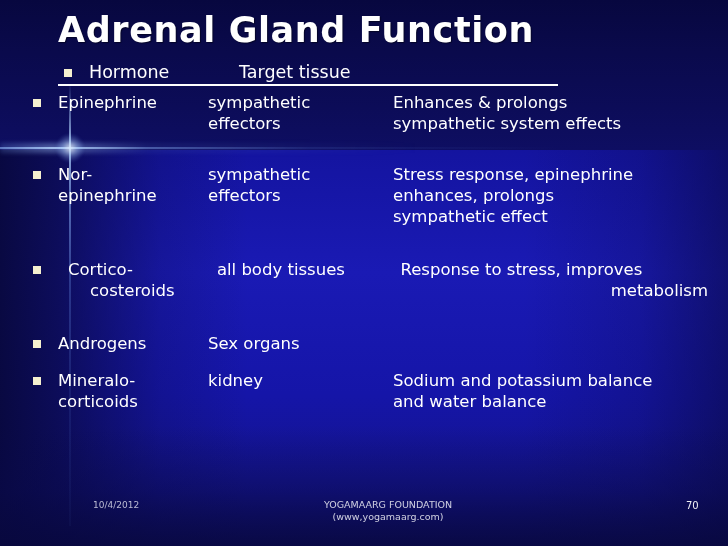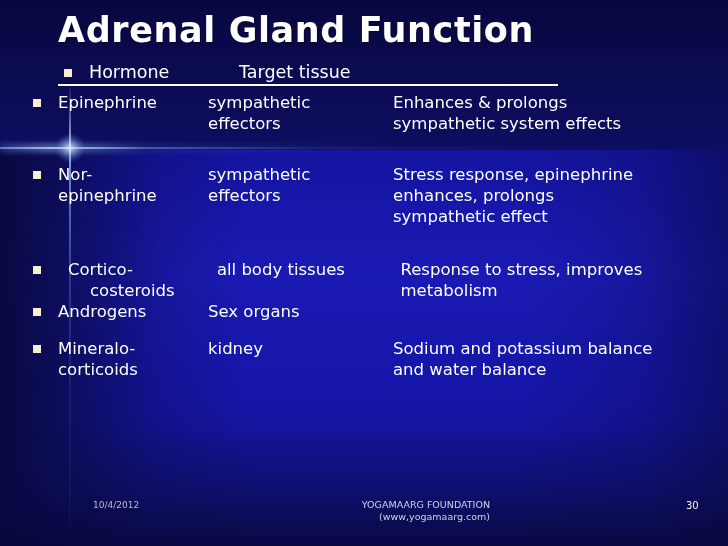--- a/index.html
+++ b/index.html
@@ -185,38 +185,38 @@
   .header-rule {
     position: absolute;
     left: 58px;
     top: 84px;
     width: 500px;
     height: 2px;
     background: #ffffff;
   }
 
   .indent-1 { display: inline-block; padding-left: 22px; }
-  .center-2 { display: block; text-align: left; padding-right: 20px; }
+  .center-2 { display: block; text-align: right; padding-right: 20px; }
 
   
   .footer-date {
     position: absolute;
     left: 93px;
     top: 500px;
     font-family: "DejaVu Sans", "Liberation Sans", sans-serif;
     font-size: 9px;
     color: #d8d8e8;
     opacity: 0.85;
   }
   .footer-org {
     position: absolute;
-    left: 310px;
+    left: 298px;
     top: 499px;
     width: 180px;
-    text-align: right;
+    text-align: center;
     font-family: "DejaVu Sans", "Liberation Sans", sans-serif;
     font-size: 9.5px;
     line-height: 12px;
     color: #e2e2ee;
     opacity: 0.9;
   }
   .footer-page {
     position: absolute;
     left: 686px;
     top: 500px;
@@ -269,21 +269,21 @@
         <span class="bullet"></span>
         <span class="col col-hormone">Nor-
 epinephrine</span>
         <span class="col col-tissue">sympathetic
 effectors</span>
         <span class="col col-effects">Stress response, epinephrine
 enhances, prolongs
 sympathetic effect</span>
       </div>
 
-      <div class="row" style="padding-left:40px;">
+      <div class="row" style="margin-bottom:32px;padding-left:40px;">
         <span class="bullet"></span>
         <span class="col col-hormone"><span>Cortico-</span><br><span class="indent-1">costeroids</span></span>
         <span class="col col-tissue">all body tissues</span>
         <span class="col col-effects"><span>Response to stress, improves</span><span class="center-2">metabolism</span></span>
       </div>
 
       <div class="row" style="margin-bottom:16px;">
         <span class="bullet"></span>
         <span class="col col-hormone">Androgens</span>
         <span class="col col-tissue">Sex organs</span>
@@ -300,16 +300,16 @@
 
     </div>
 
     <div class="footer-date">10/4/2012</div>
 
     <div class="footer-org">
       <div>YOGAMAARG FOUNDATION</div>
       <div>(www,yogamaarg.com)</div>
     </div>
 
-    <div class="footer-page">30</div>
+    <div class="footer-page">70</div>
 
   </div>
 </div>
 
 </body></html>

